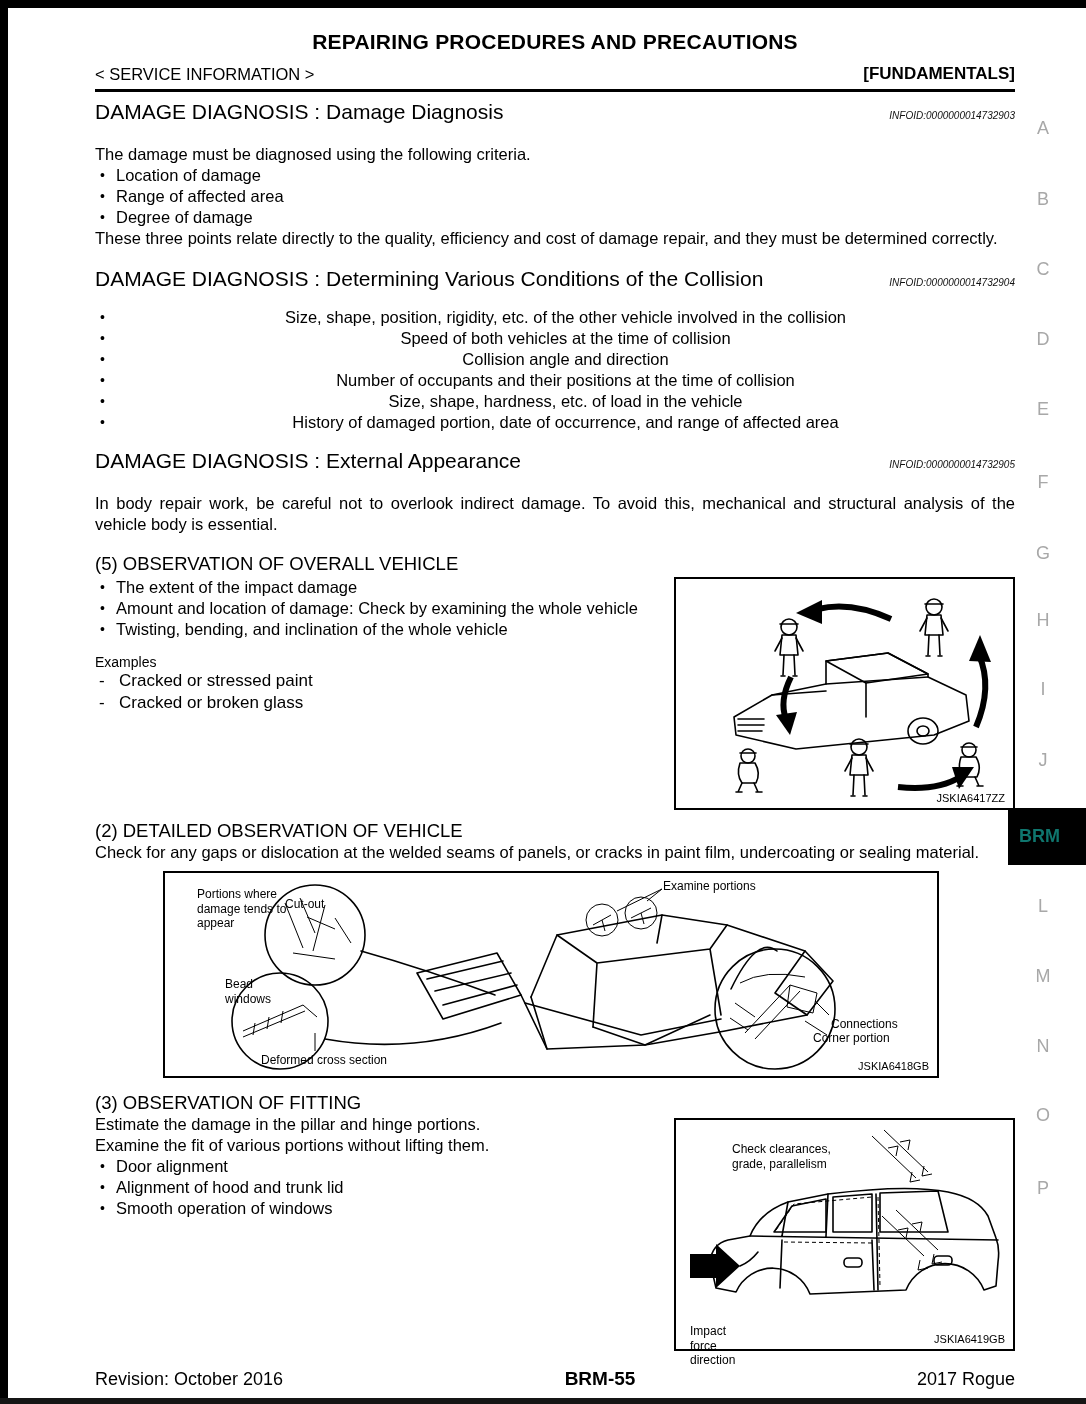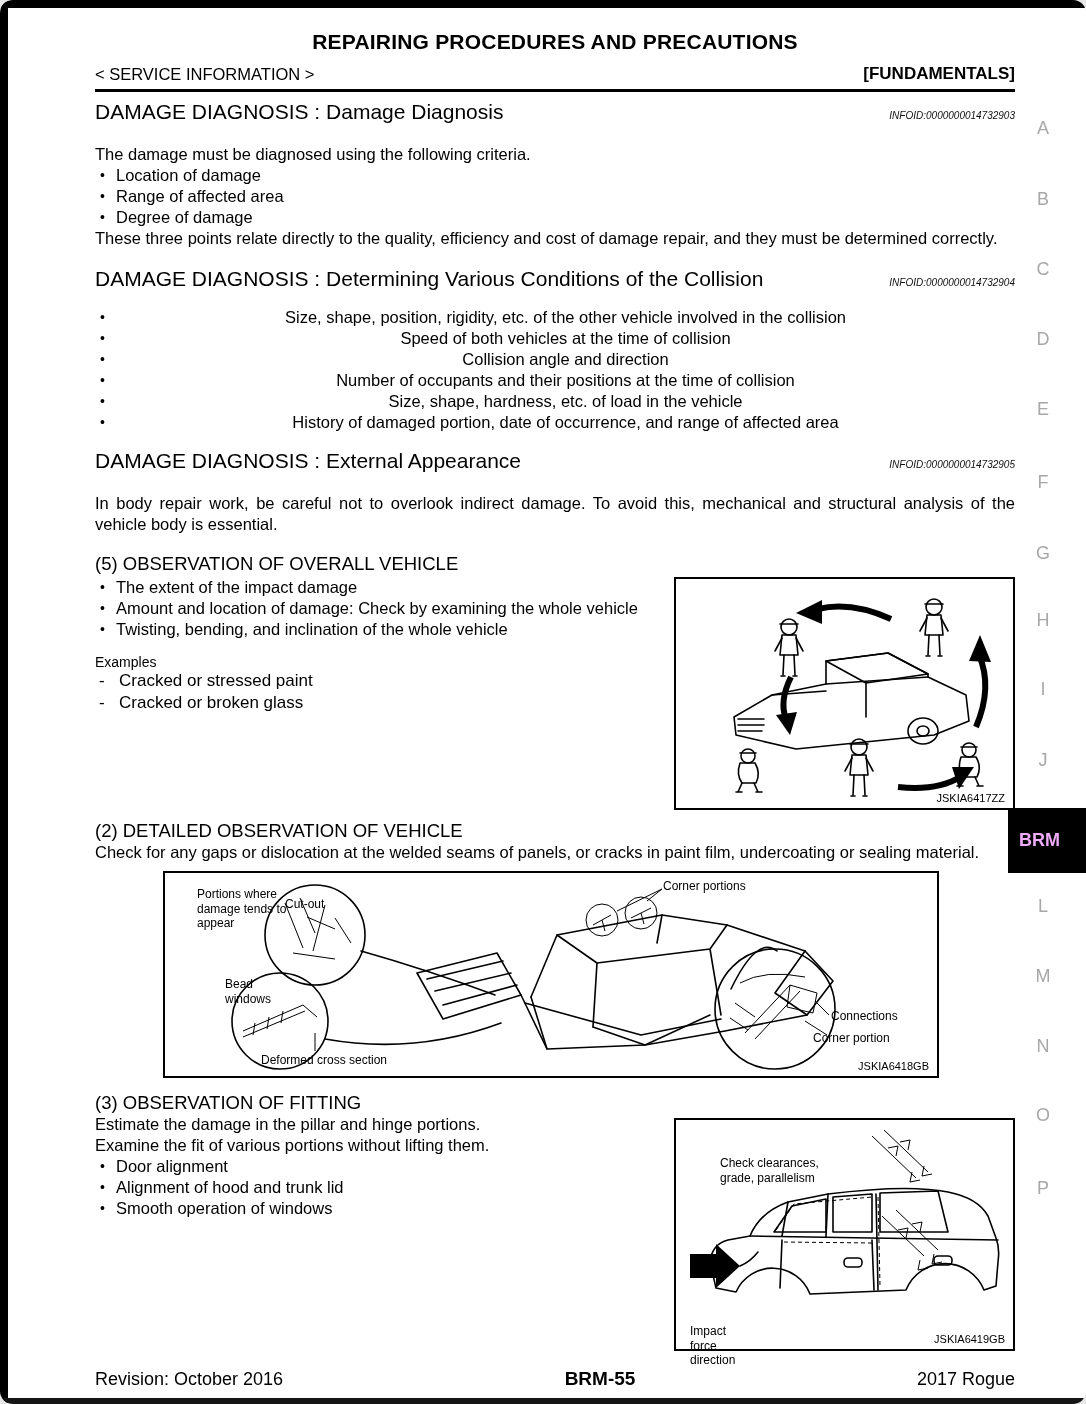--- a/index.html
+++ b/index.html
@@ -1,21 +1,20 @@
 <!DOCTYPE html>
 <html><head>
 <meta charset="utf-8">
 <style>
   * { margin:0; padding:0; box-sizing:border-box; }
   html,body { background:#e8e8e8; }
   .page {
     position:relative; width:1086px; height:1404px; background:#ffffff;
     font-family:"Liberation Sans", sans-serif; color:#000; overflow:hidden;
     margin:0 auto;
-    border-radius:13px;
   }
   .bar-top    { position:absolute; top:0; left:0; width:1086px; height:8px;  background:#000; }
   .bar-left   { position:absolute; top:0; left:0; width:8px;  height:1404px; background:#000; }
   .bar-bottom { position:absolute; bottom:0; left:0; width:1086px; height:6px; background:#151515; }
 
   .content { position:absolute; left:95px; top:30px; width:920px; }
 
   .main-title { font-size:21px; font-weight:bold; text-align:center; letter-spacing:.2px; }
   .header-row { display:flex; justify-content:space-between; align-items:flex-end;
                 margin-top:10px; border-bottom:3px solid #000; padding-bottom:5px; }
@@ -60,22 +59,22 @@
   .sub3 { margin-top:14px; }
 
   svg .ln { fill:none; stroke:#000; stroke-width:1.6; stroke-linecap:round; stroke-linejoin:round; }
   svg .thin { fill:none; stroke:#000; stroke-width:1; }
   svg .dash { fill:none; stroke:#000; stroke-width:1; stroke-dasharray:4 3; }
   svg .fat { fill:none; stroke:#000; stroke-width:6; }
   svg .solid { fill:#000; stroke:none; }
 
   .sidebar-letter { position:absolute; left:1008px; width:70px; text-align:center;
                     font-size:18px; color:#a8a8a8; }
-  .brm-tab { position:absolute; left:1008px; top:808px; width:78px; height:65px;
-             background:#000; color:#f0abfc; font-weight:bold; font-size:18px;
+  .brm-tab { position:absolute; left:1008px; top:808px; width:78px; height:57px;
+             background:#000; color:#0f766e; font-weight:bold; font-size:18px;
              display:flex; align-items:center; padding-left:11px; }
 
   .footer { position:absolute; left:95px; right:71px; bottom:14px;
             display:flex; justify-content:space-between; align-items:baseline; }
   .footer .rev   { font-size:18px; }
   .footer .pgnum { font-size:19px; font-weight:bold; }
   .footer .model { font-size:18px; }
 </style>
 </head>
 <body>
@@ -217,24 +216,24 @@
           <path class="thin" d="M150,178 L150,160"></path>
           <path class="ln" d="M160,166 Q250,182 336,150"></path>
 
           <circle class="ln" cx="610" cy="136" r="60" fill="#fff"></circle>
           <path class="thin" d="M575,110 Q600,96 640,104 M580,160 L625,112 M590,166 L635,118 M625,112 L652,120 L648,140 L622,134 Z M570,130 l20,14 M565,145 l18,12"></path>
           <path class="ln" d="M612,78 Q592,62 566,116"></path>
           <path class="thin" d="M664,142 L650,128 M662,162 L640,148"></path>
         </svg>
         <div class="fig-label" style="left:32px; top:14px; width:100px;">Portions where damage tends to appear</div>
         <div class="fig-label" style="left:120px; top:24px;">Cut-out</div>
-        <div class="fig-label" style="left:498px; top:6px;">Corner portions</div>
+        <div class="fig-label" style="left:498px; top:6px;">Examine portions</div>
         <div class="fig-label" style="left:60px; top:104px; width:52px;">Bead windows</div>
         <div class="fig-label" style="left:96px; top:180px;">Deformed cross section</div>
-        <div class="fig-label" style="left:666px; top:136px;">Connections</div>
+        <div class="fig-label" style="left:666px; top:144px;">Connections</div>
         <div class="fig-label" style="left:648px; top:158px;">Corner portion</div>
         <div class="fig-code">JSKIA6418GB</div>
       </div>
     </div>
 
     <div class="sub3 clearfix">
       <div class="sub-heading">(3) OBSERVATION OF FITTING</div>
 
       <div class="figure fig-right fig3">
         <svg width="337" height="229" viewBox="0 0 337 229">
@@ -254,21 +253,21 @@
 
           <path class="thin" d="M196,16 L240,58 M208,10 L252,52"></path>
           <path class="thin" d="M212,28 l10,-2 -2,10 M236,52 l-2,10 10,-2 M224,22 l10,-2 -2,10 M248,46 l-2,10 10,-2"></path>
 
           <path class="thin" d="M206,96 L248,136 M220,90 L262,130"></path>
           <path class="thin" d="M222,110 l10,-2 -2,10 M244,140 l-2,10 10,-2 M236,104 l10,-2 -2,10 M258,134 l-2,10 10,-2"></path>
 
           <polygon class="solid" points="14,134 40,134 40,124 64,146 40,168 40,158 14,158"></polygon>
           <path class="ln" d="M64,146 Q74,142 82,132"></path>
         </svg>
-        <div class="fig-label" style="left:44px; top:22px; width:120px;margin-top:14px;">Check clearances, grade, parallelism</div>
+        <div class="fig-label" style="left:56px; top:22px; width:120px;">Check clearances, grade, parallelism</div>
         <div class="fig-label" style="left:14px; top:162px; width:60px;margin-top:42px;">Impact force direction</div>
         <div class="fig-code">JSKIA6419GB</div>
       </div>
 
       <div class="body-text">Estimate the damage in the pillar and hinge portions.</div>
       <div class="body-text">Examine the fit of various portions without lifting them.</div>
       <div class="blist">
         <div class="bullet">Door alignment</div>
         <div class="bullet">Alignment of hood and trunk lid</div>
         <div class="bullet">Smooth operation of windows</div>

